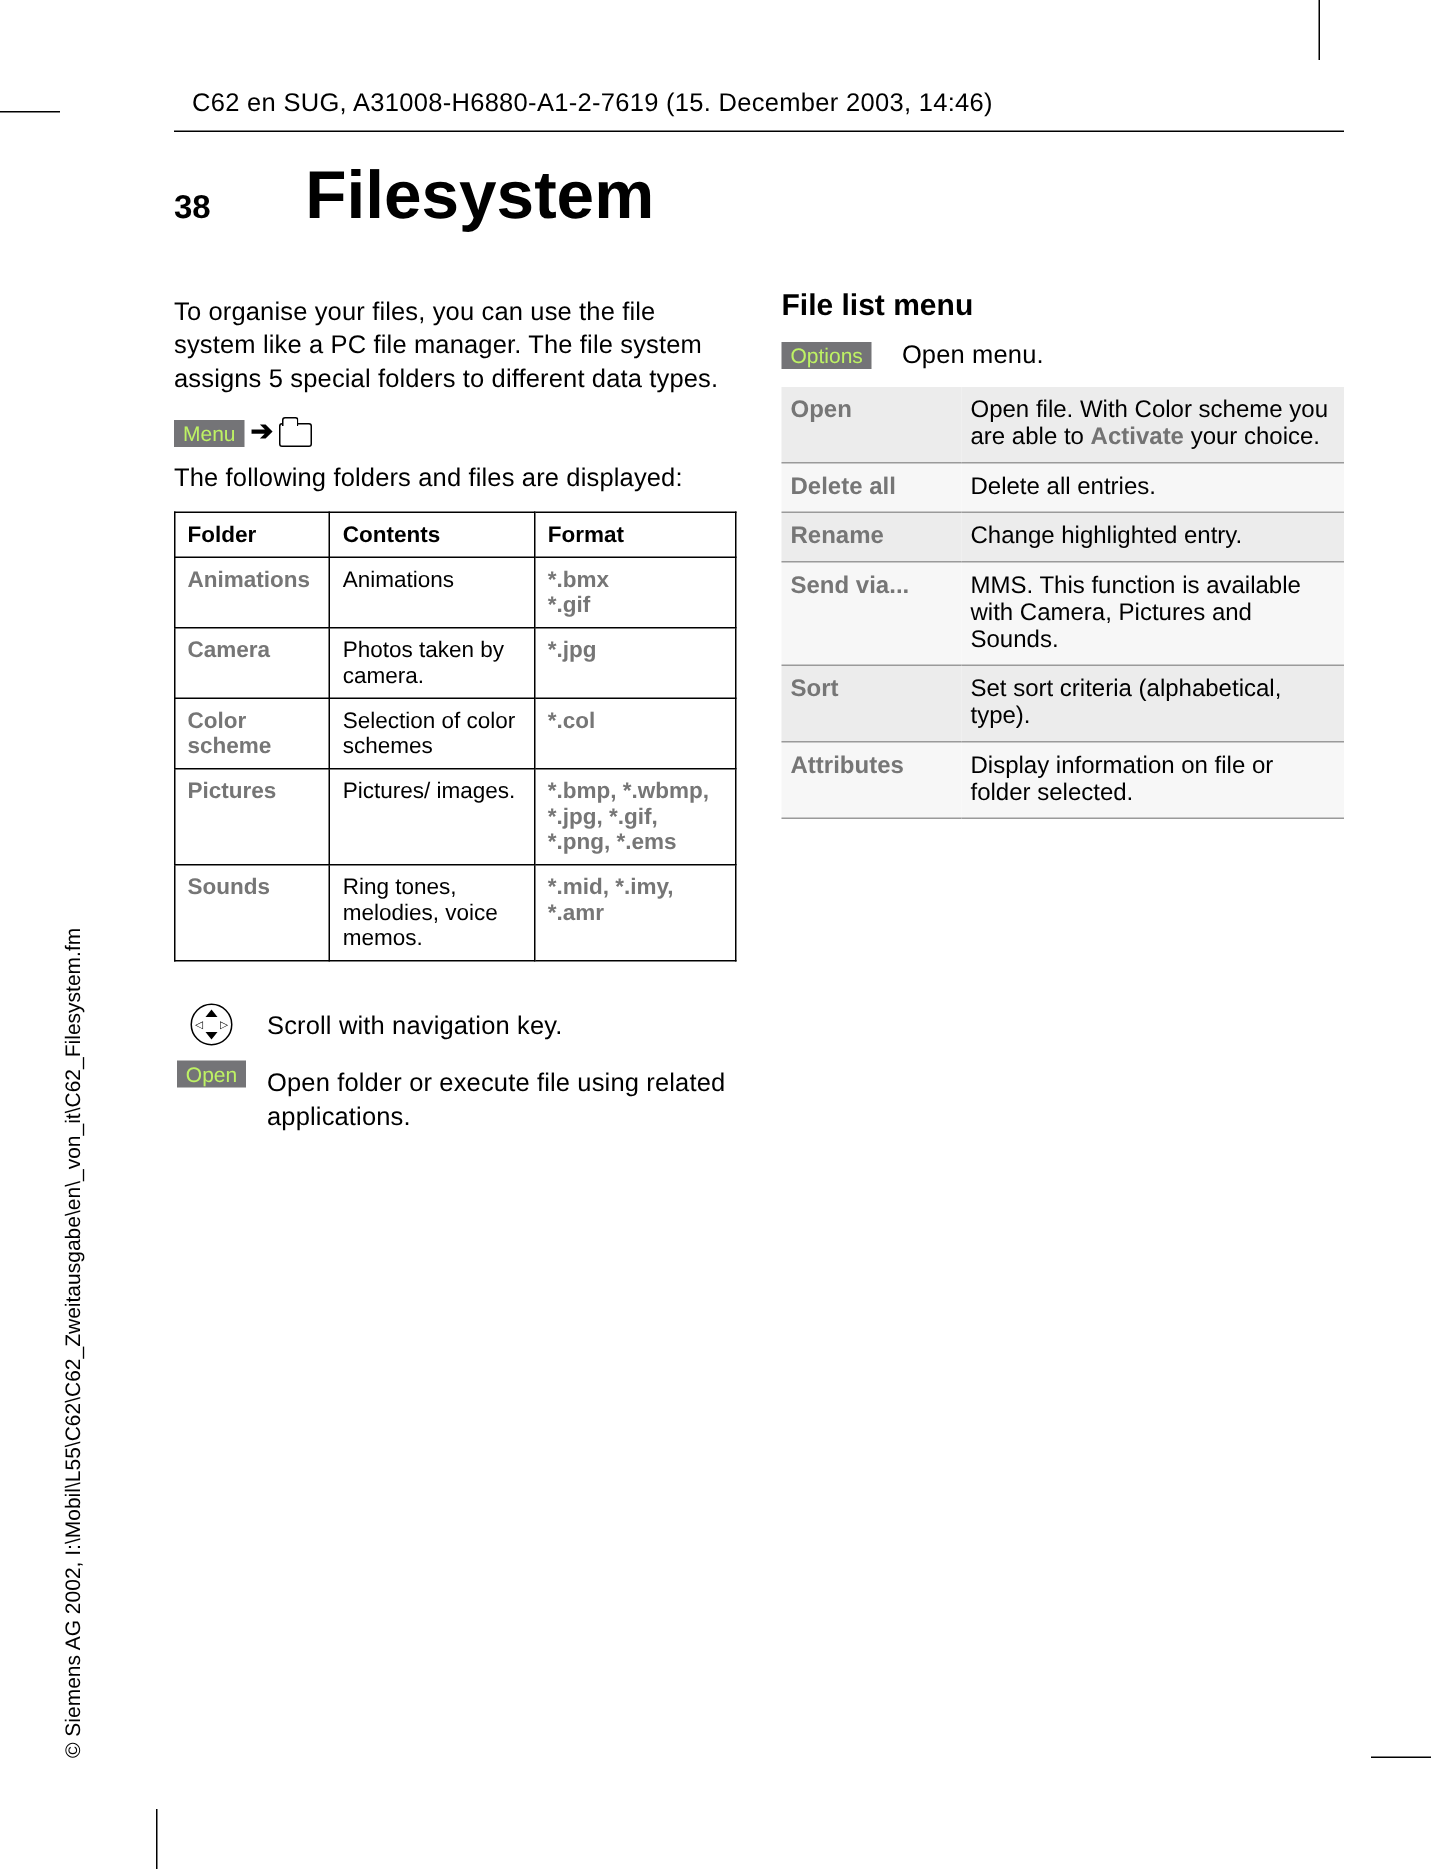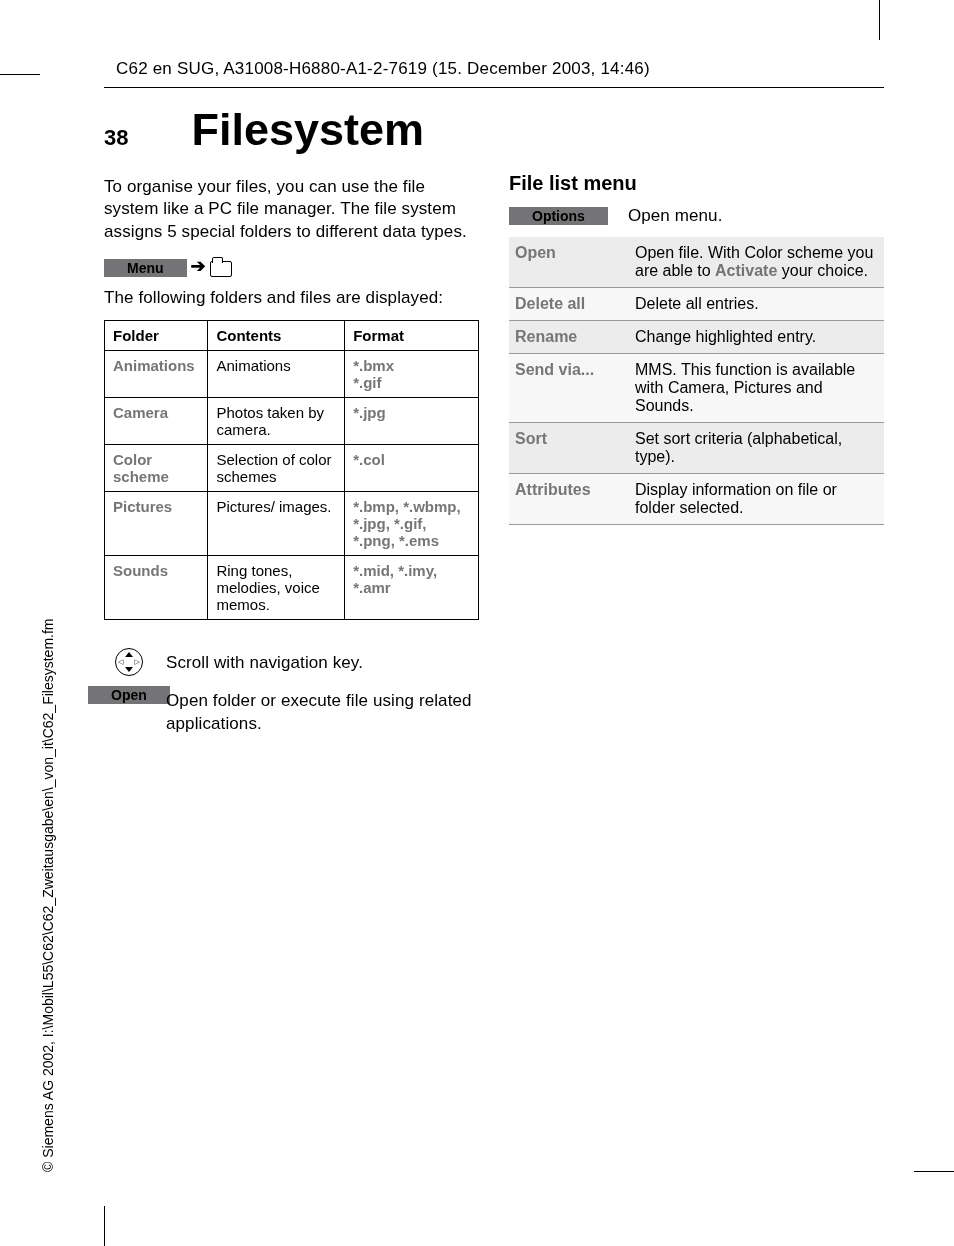--- a/index.html
+++ b/index.html
@@ -12,63 +12,64 @@
     position: relative;
   }
   
   .crop { position: absolute; background: #000; }
   .crop.tl-h { top: 74px; left: 0; width: 40px; height: 1px; }
   .crop.tr-v { top: 0; right: 74px; width: 1px; height: 40px; }
   .crop.br-h { bottom: 74px; right: 0; width: 40px; height: 1px; }
   .crop.bl-v { bottom: 0; left: 104px; width: 1px; height: 40px; }
   .page {
     position: absolute;
-    left: 104px; top: 45px;
+    left: 116px; top: 45px;
     width: 780px;
   }
   .header-line {
     font-size: 17px;
     letter-spacing: 0.2px;
     padding: 14px 12px 8px 12px;
     border-bottom: 1px solid #000;
   }
   .title-row {
     display: flex;
     align-items: baseline;
     padding: 16px 0 10px 0;
     gap: 63px;
   }
   .pgnum { font-size: 22px; font-weight: 700; }
   .title { font-size: 45px; font-weight: 700; }
   .cols {
     display: flex;
     gap: 30px;
     padding-top: 6px;
+    margin-top: 21px;
   }
   .col { width: 50%; }
   .body {
     font-size: 17px;
     line-height: 1.32;
     padding: 4px 0;
     font-family: "Trebuchet MS", Arial, sans-serif;
     letter-spacing: 0.1px;
   }
   .menu-line {
     display: inline-flex;
     align-items: flex-end;
     gap: 4px;
     margin: 8px 0 6px 0;
   }
   .pill {
     display: inline-block;
     background: #747477;
-    color: #000000;
-    font-weight: 700;
+    color: #bef264;
+    font-weight: 400;
     font-size: 14px;
-    padding: 1px 23px;
+    padding: 1px 6px;
     font-family: Arial, Helvetica, sans-serif;
   }
   .arrow { font-family: Arial, sans-serif; font-size: 18px; font-weight: 700; }
   .folder-icon {
     width: 22px; height: 16px;
     display: inline-block;
     position: relative;
     border: 1.5px solid #000;
     border-radius: 2px;
   }

